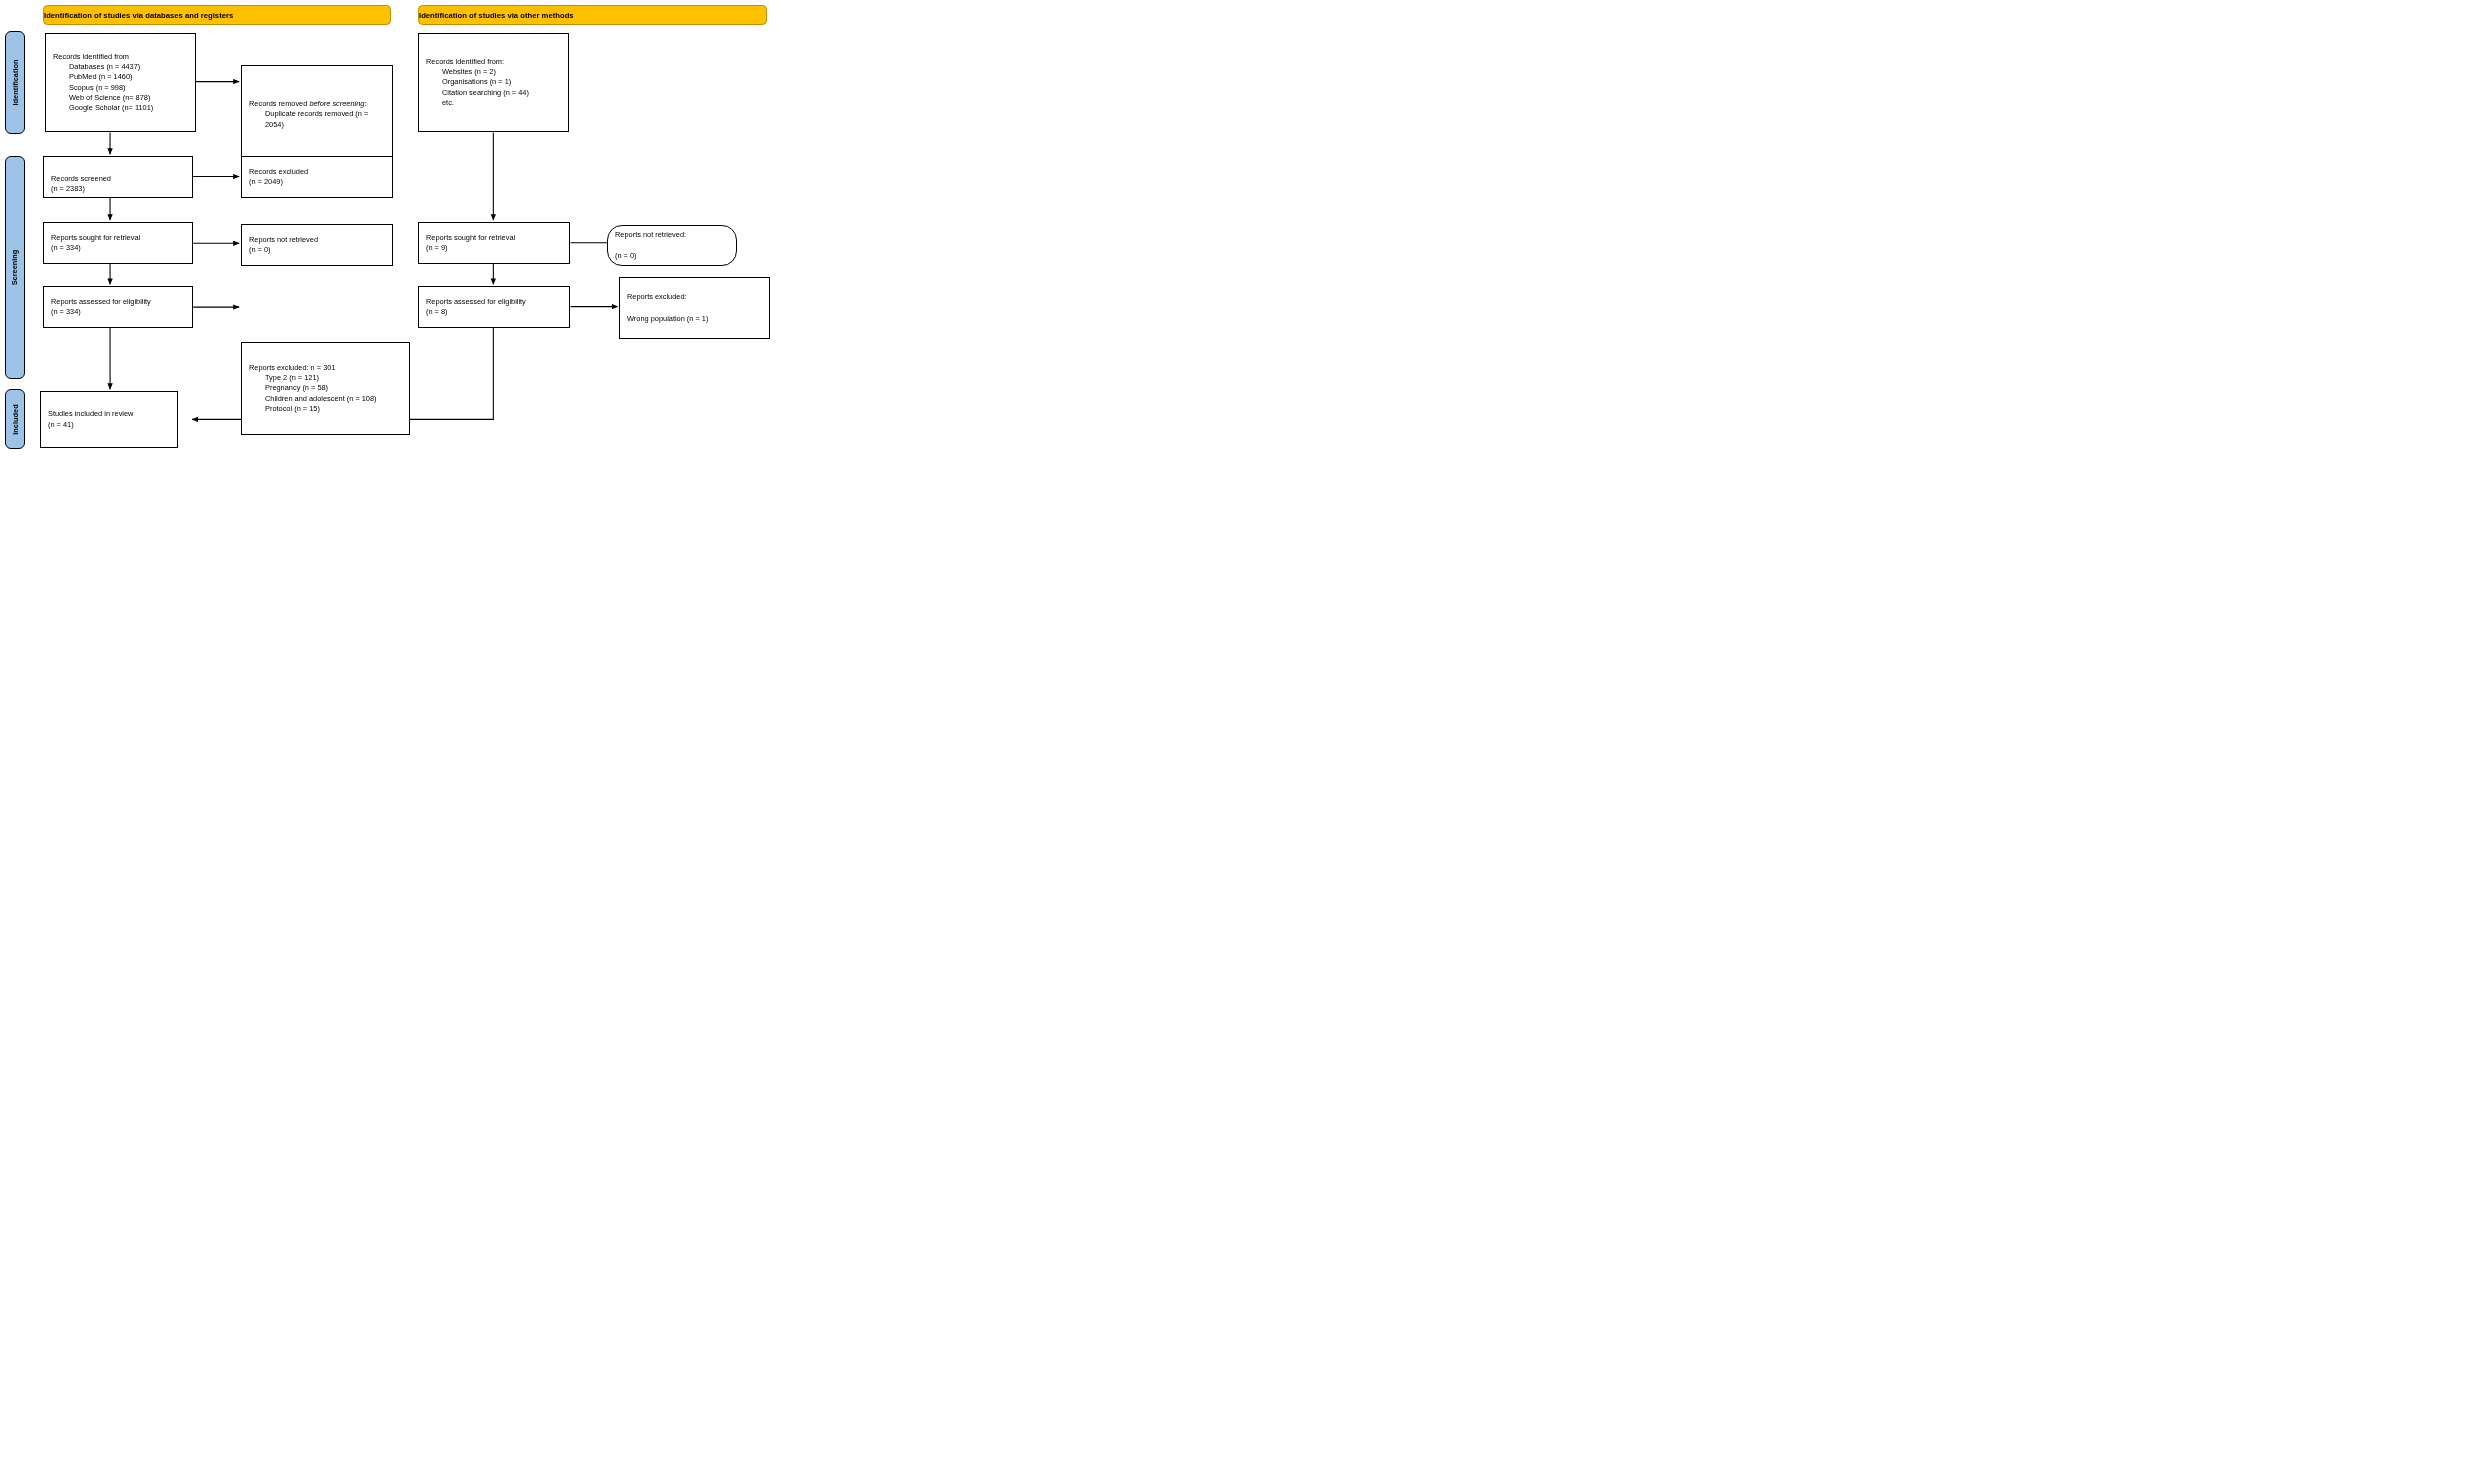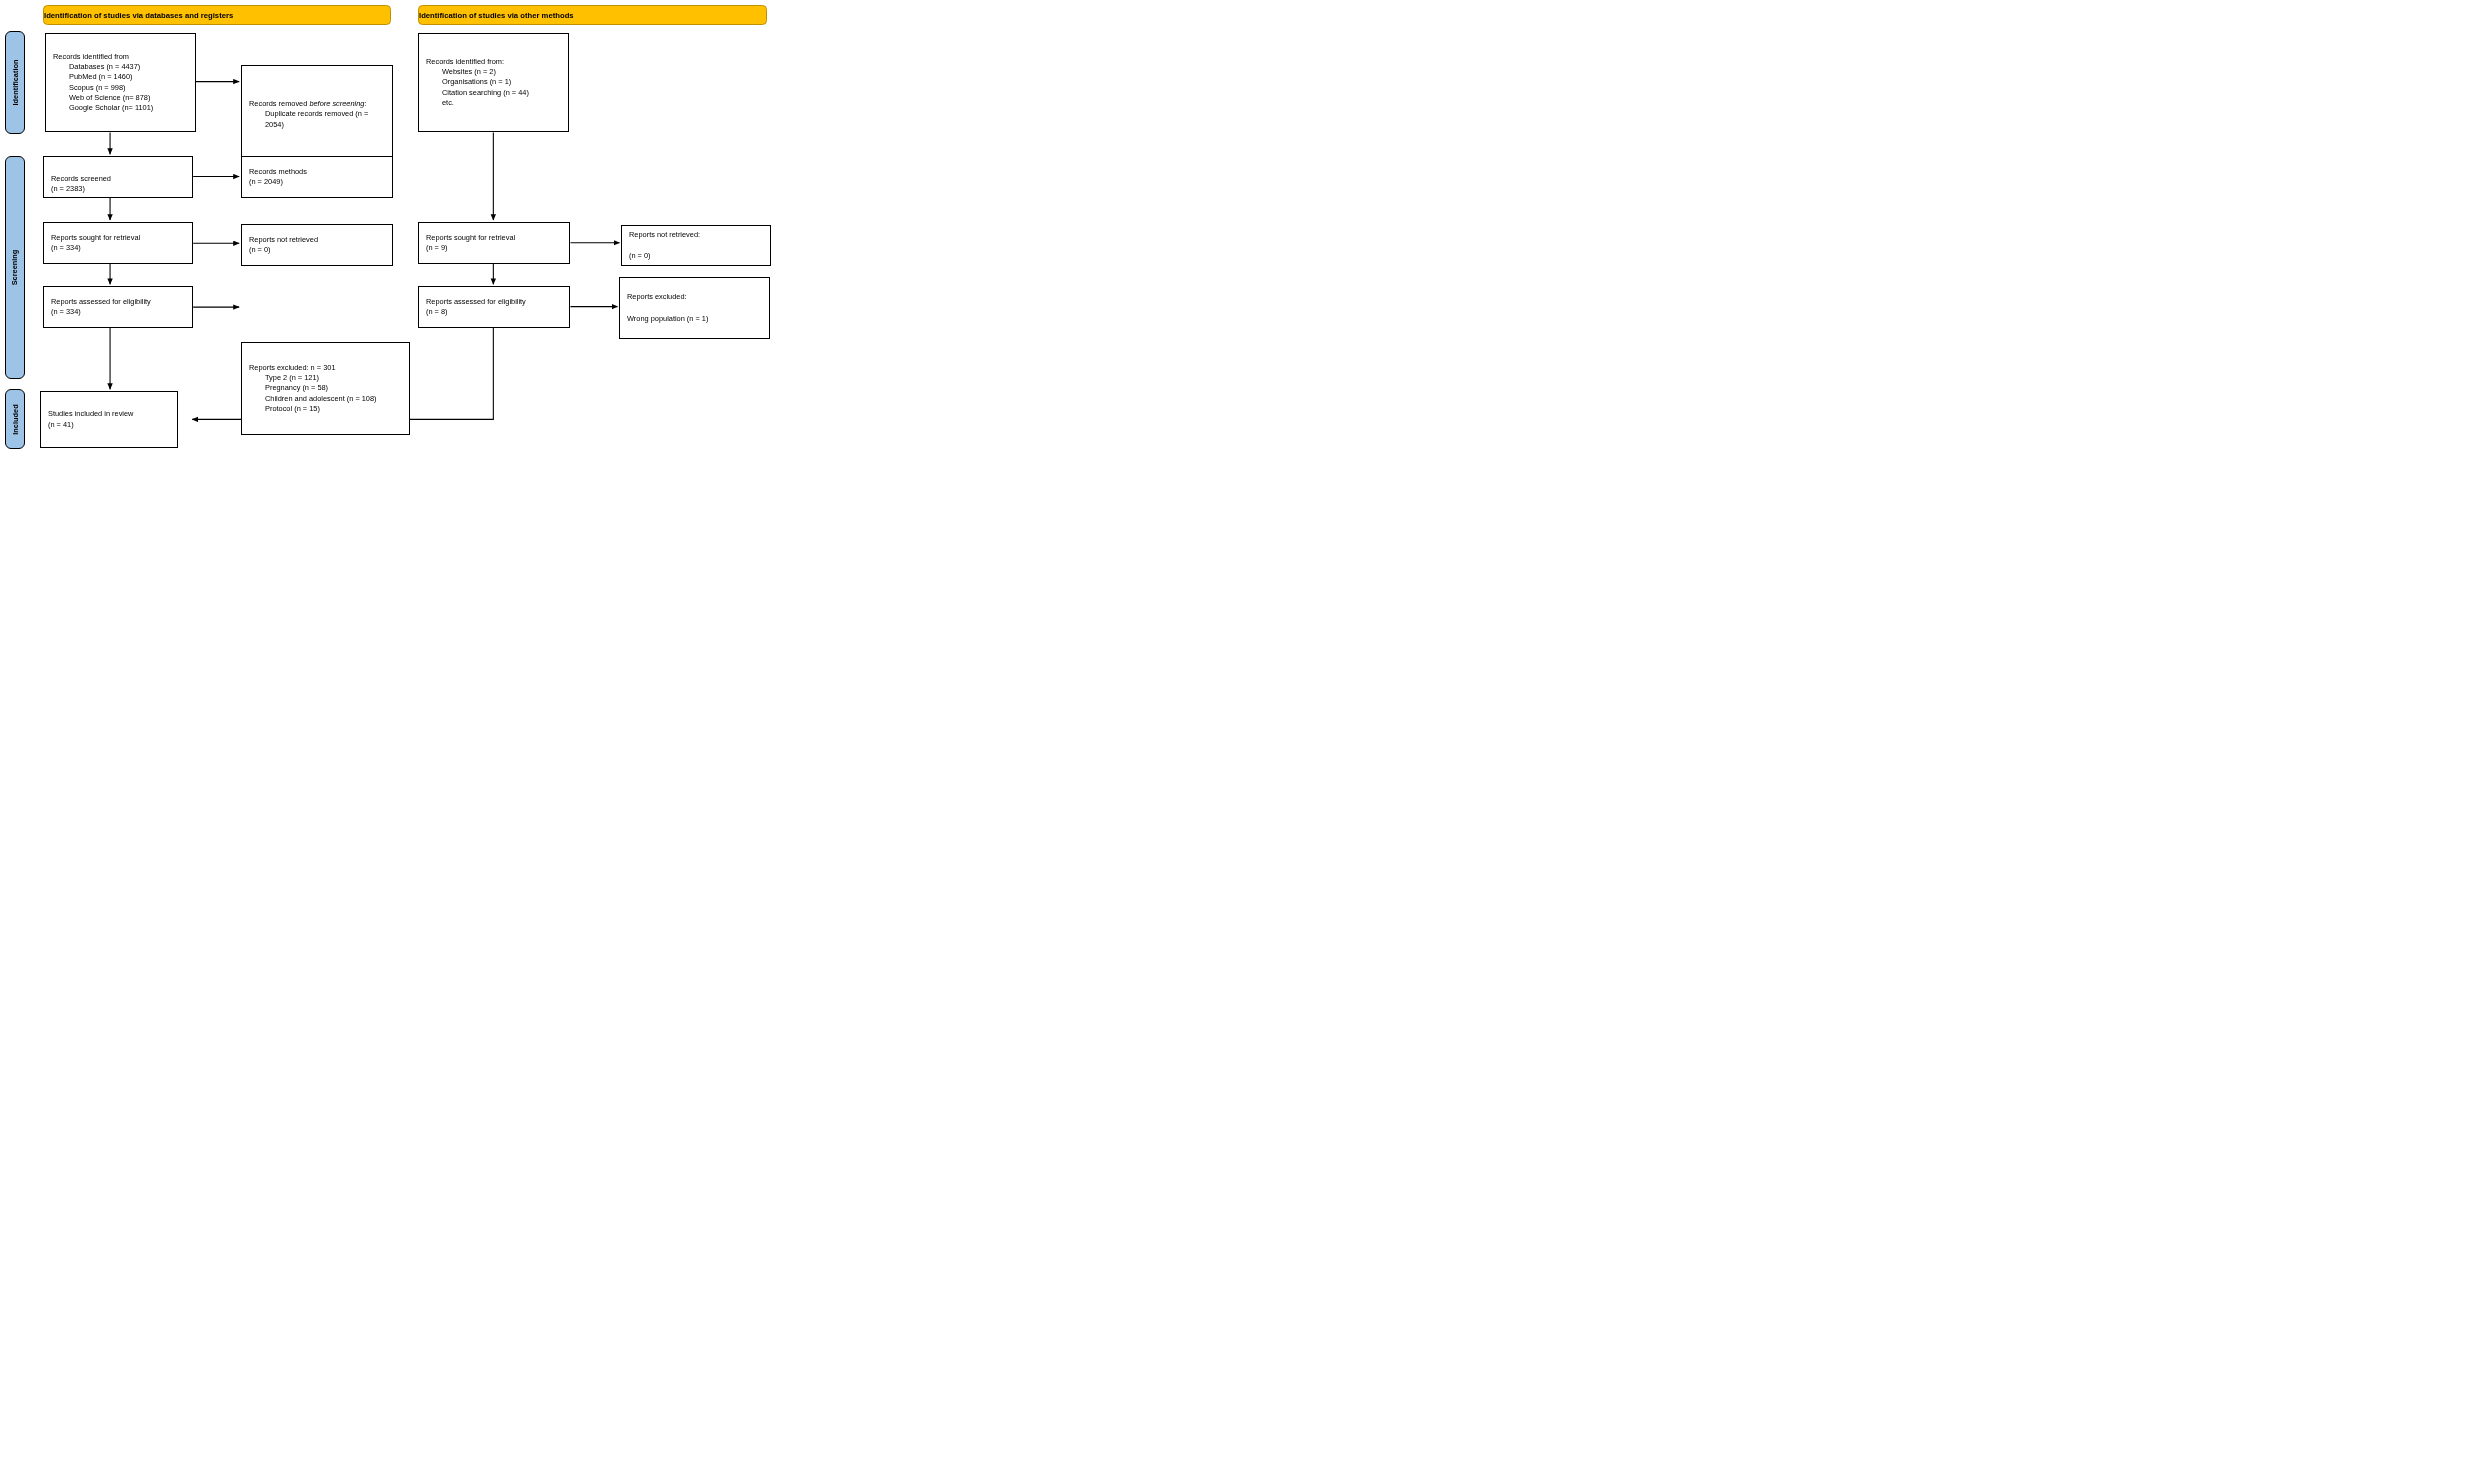--- a/index.html
+++ b/index.html
@@ -117,37 +117,37 @@
     <div class="ind">Organisations (n = 1)</div>
     <div class="ind">Citation searching (n = 44)</div>
     <div class="ind">etc.</div>
   </div>
 
   <div class="box" style="left:43px;top:156px;width:150px;height:42px;justify-content:flex-end;">
     <div>Records screened</div>
     <div>(n = 2383)</div>
   </div>
   <div class="box" style="left:241px;top:156px;width:152px;height:42px;">
-    <div>Records methods</div>
+    <div>Records excluded</div>
     <div>(n = 2049)</div>
   </div>
 
   <div class="box" style="left:43px;top:222px;width:150px;height:42px;">
     <div>Reports sought for retrieval</div>
     <div>(n = 334)</div>
   </div>
   <div class="box" style="left:241px;top:224px;width:152px;height:42px;">
     <div>Reports not retrieved</div>
     <div>(n = 0)</div>
   </div>
   <div class="box" style="left:418px;top:222px;width:152px;height:42px;">
     <div>Reports sought for retrieval</div>
     <div>(n = 9)</div>
   </div>
-  <div class="box" style="left:621px;top:225px;width:150px;height:41px;">
+  <div class="box" style="left:607px;top:225px;width:130px;height:41px;border-radius:15px;">
     <div>Reports not retrieved:</div>
     <div class="gap22"></div>
     <div>(n = 0)</div>
   </div>
 
   <div class="box" style="left:43px;top:286px;width:150px;height:42px;">
     <div>Reports assessed for eligibility</div>
     <div>(n = 334)</div>
   </div>
   <div class="box" style="left:241px;top:294px;width:169px;height:93px;margin-top:48px;">

